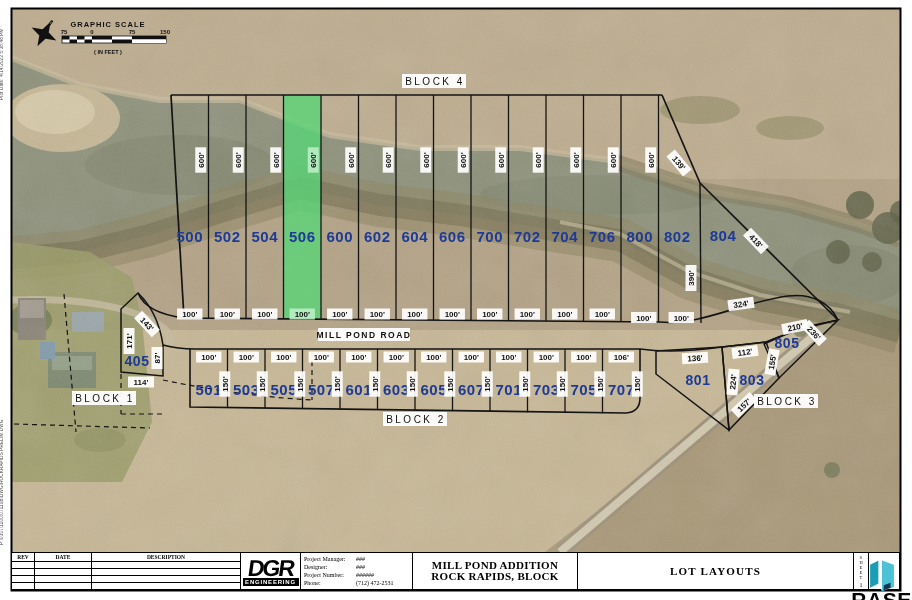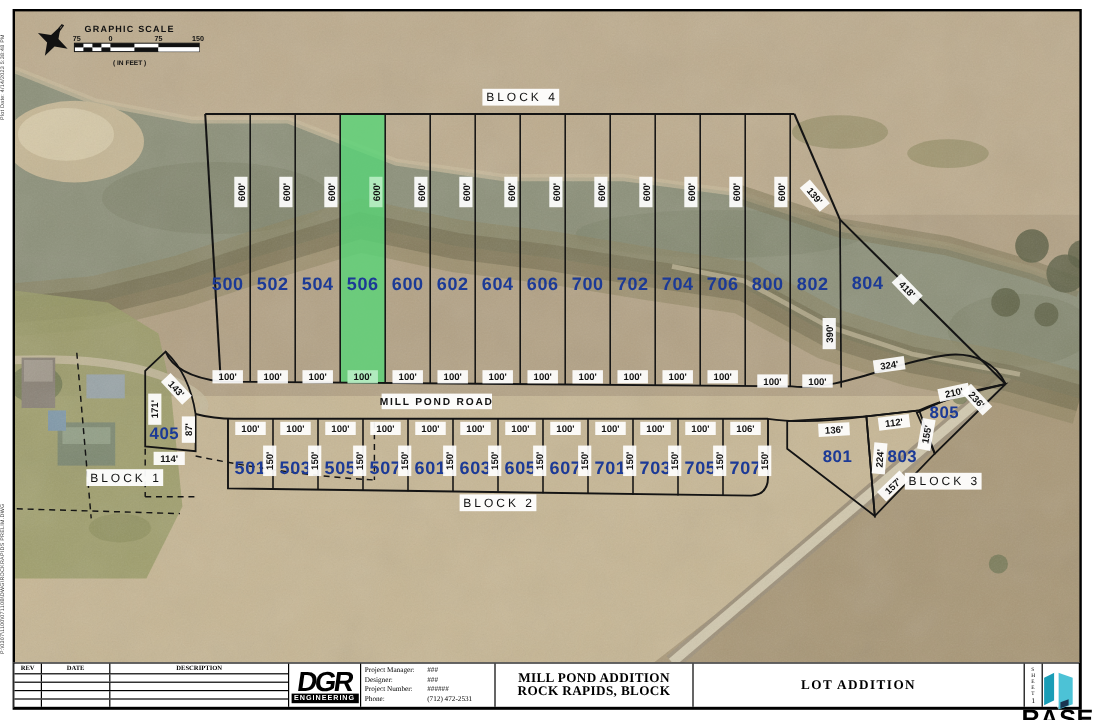--- a/index.html
+++ b/index.html
@@ -605,21 +605,21 @@
         </div>
         <div class="info-row">
           <span class="lbl">Phone:</span>
           <span>(712) 472-2531</span>
         </div>
       </div>
   <div class="tb-cell ptitle-cell">
     <div>MILL POND ADDITION</div>
     <div>ROCK RAPIDS, BLOCK</div>
   </div>
-  <div class="tb-cell stitle-cell">LOT ADDITION</div>
+  <div class="tb-cell stitle-cell">LOT LAYOUTS</div>
   <div class="tb-cell strip-cell">
     <div id="sheet-word">
           <div>S</div>
           <div>H</div>
           <div>E</div>
           <div>E</div>
           <div>T</div>
         </div>
     <div class="num">1</div>
   </div>

